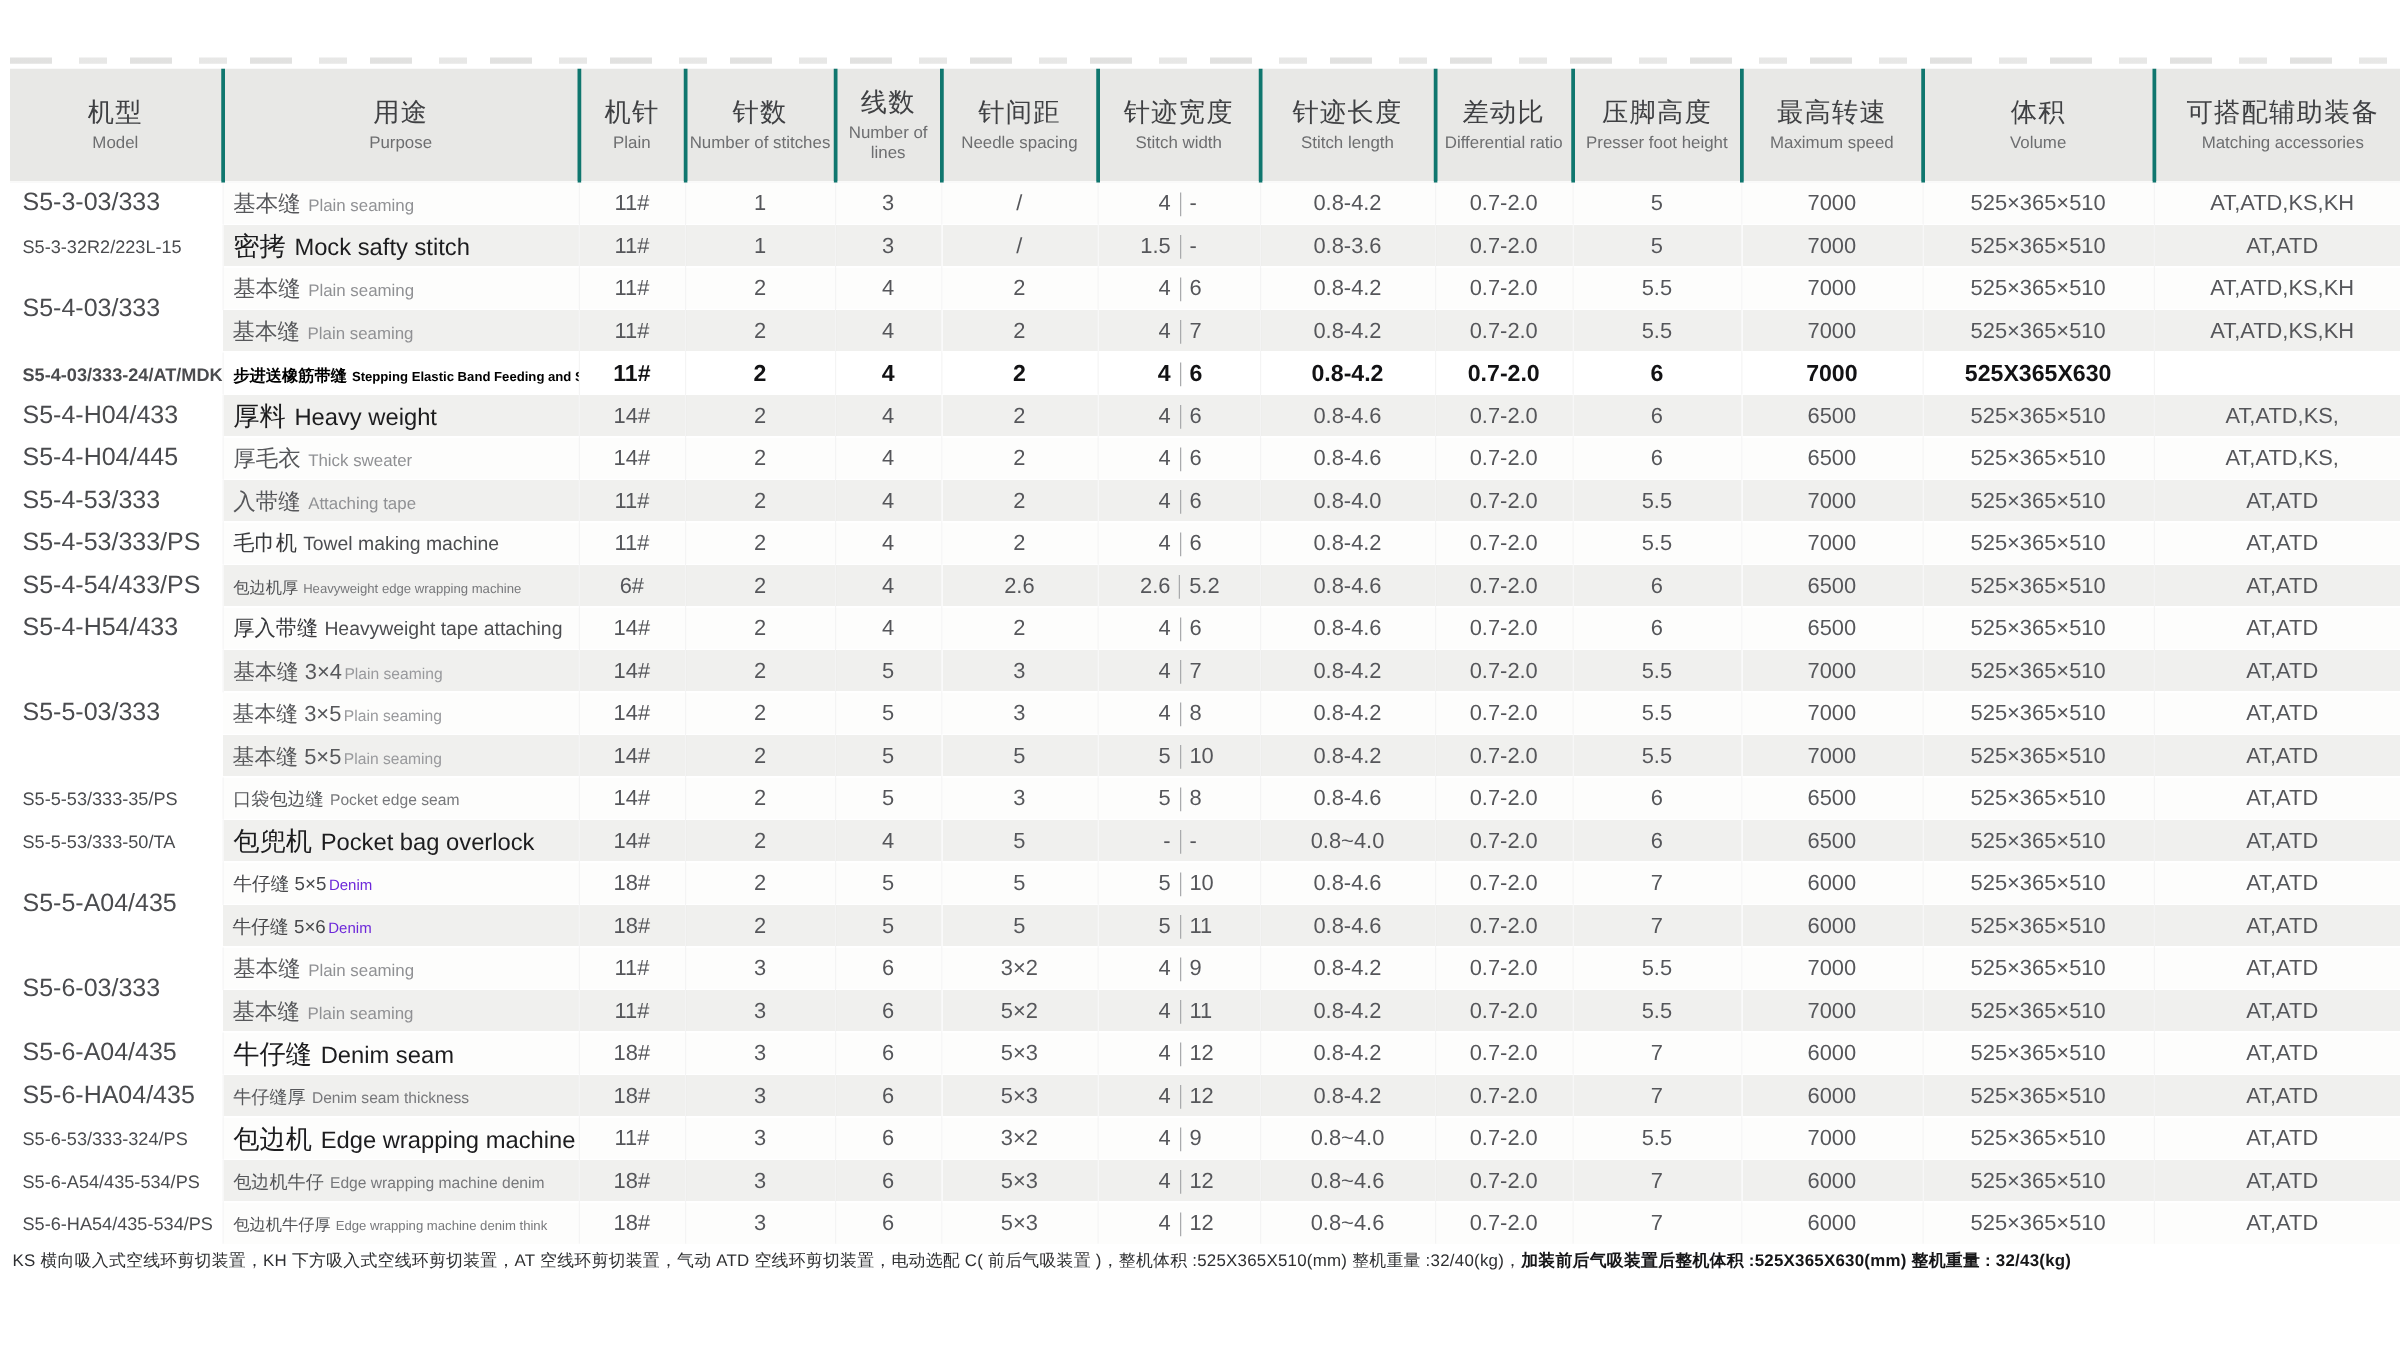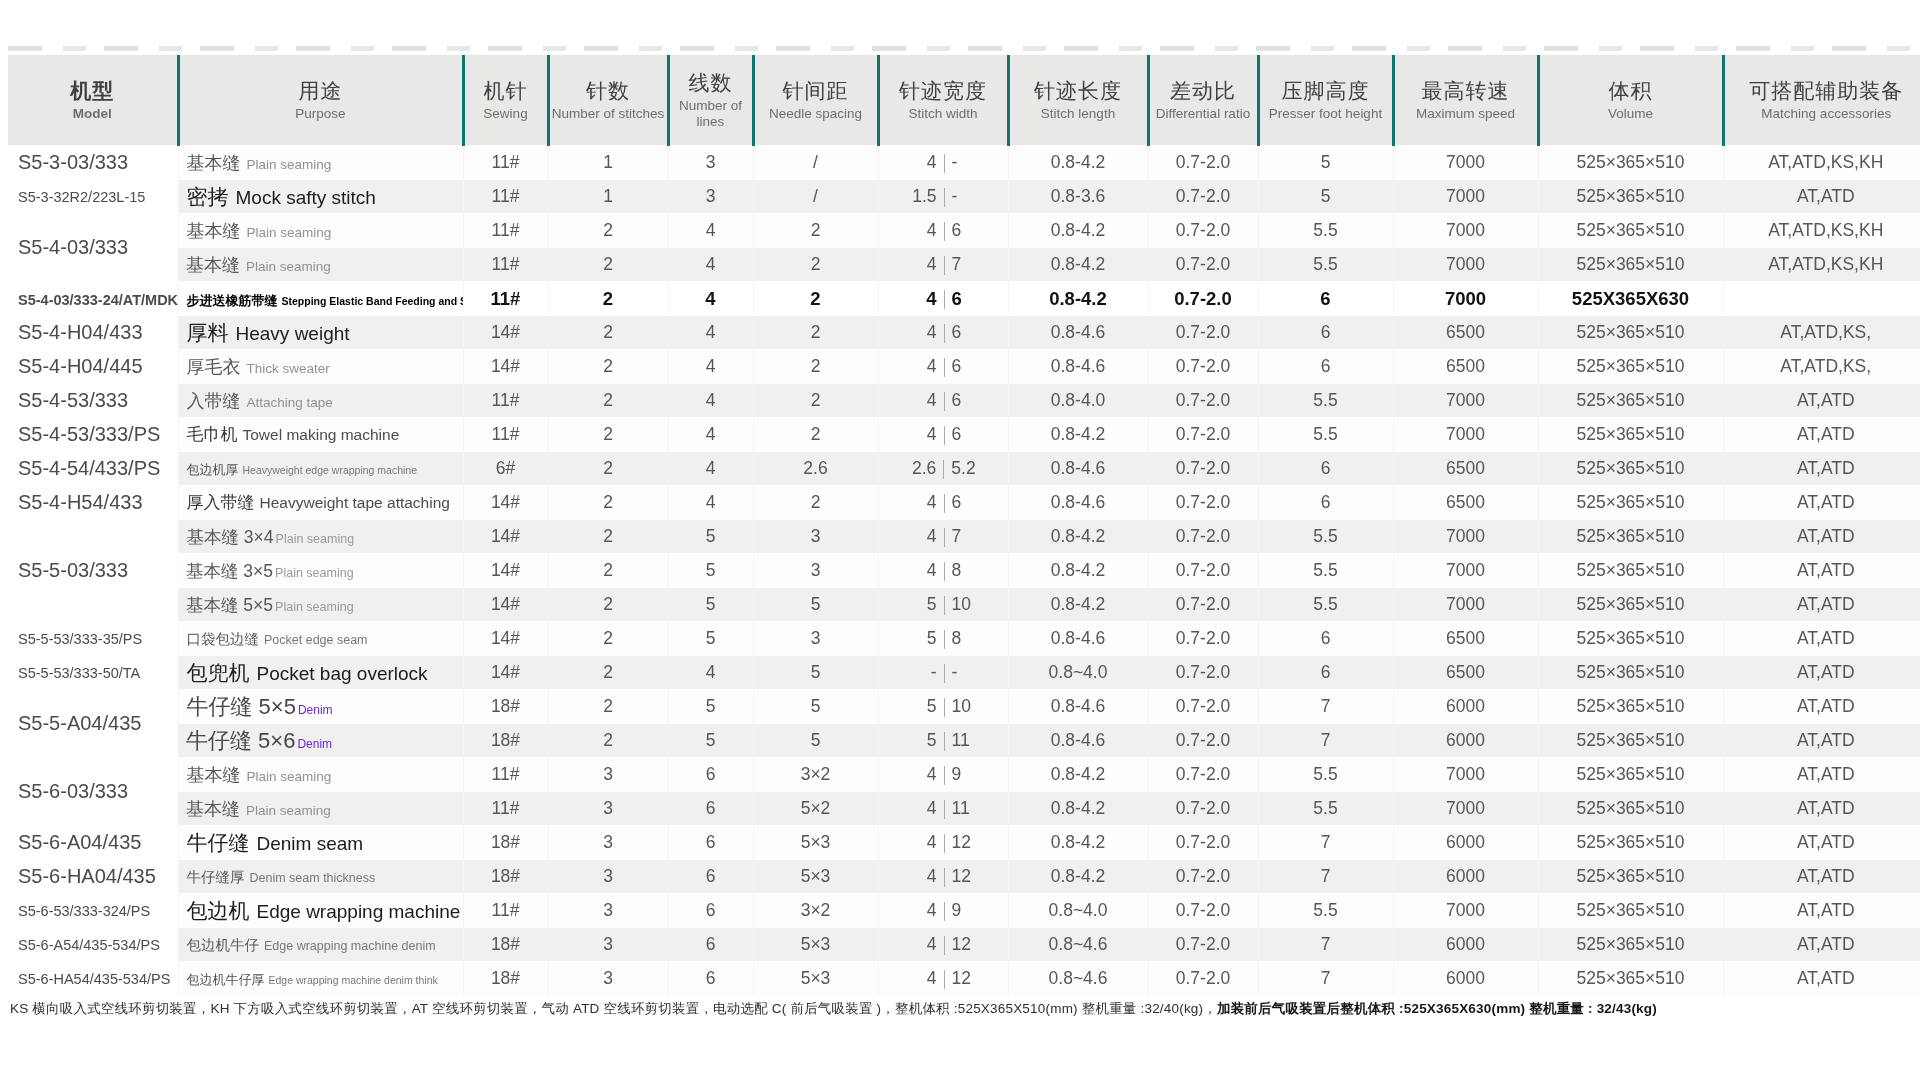--- a/index.html
+++ b/index.html
@@ -11,41 +11,41 @@
   .deco-dashes{
     position:absolute;top:46px;left:8px;right:10px;height:5px;opacity:.55;
     background:repeating-linear-gradient(90deg,#c9c9c7 0 34px,transparent 34px 55px,#d4d4d2 55px 78px,transparent 78px 96px);
   }
   .table-wrap{position:absolute;top:55px;left:8px;right:10px;}
   table{width:100%;border-collapse:collapse;table-layout:fixed;}
   thead th{
     background:#e8e8e6;height:90px;vertical-align:middle;text-align:center;
     font-weight:normal;padding:0 2px;border-left:3px solid #0f766e;
   }
-  thead th:first-child{border-left:none;font-weight:bold;}
+  thead th:first-child{border-left:none;}
   .h-zh{font-size:21px;color:#3f4043;letter-spacing:1px;line-height:1.15;}
   .h-en{font-size:13.5px;color:#6d6e70;margin-top:3px;line-height:1.12;}
   tbody td{
     height:33px;text-align:center;font-size:17.5px;color:#55565a;
     padding:0 2px;white-space:nowrap;overflow:hidden;
     border-top:1px solid #ffffff;border-left:1px solid rgba(0,0,0,0.045);
   }
   tbody td:first-child{border-left:none;}
   tr.shade td{background:#f0f0ee;}
   tr.plain td{background:#fdfdfc;}
   tr.bold-row td{background:#ffffff;color:#121214;font-weight:bold;font-size:18.5px;}
   td.model-cell{text-align:left;padding-left:10px;background:transparent !important;}
   .m-lg{font-size:20px;color:#4a4b4e;}
   .m-sm{font-size:14.5px;color:#4a4b4e;}
   td.purpose-cell{text-align:left;padding-left:8px;}
   .p-n  .pz{font-size:18px;color:#56575a;}   .p-n  .pe{font-size:13.5px;color:#909194;margin-left:6px;}
   .p-nx .pz{font-size:17.5px;color:#56575a;} .p-nx .pe{font-size:12.5px;color:#999a9d;margin-left:2px;}
   .p-s  .pz{font-size:21px;color:#1c1c1e;}   .p-s  .pe{font-size:19px;color:#1c1c1e;margin-left:7px;}
   .p-m  .pz{font-size:17px;color:#37383b;}   .p-m  .pe{font-size:15.5px;color:#4c4d50;margin-left:5px;margin-top:28px;}
-  .p-mx .pz{font-size:22px;color:#47484b;} .p-mx .pe{font-size:12px;color:#6d28d9;margin-left:2px;}
+  .p-mx .pz{font-size:15px;color:#47484b;} .p-mx .pe{font-size:12px;color:#6d28d9;margin-left:2px;}
   .p-sm .pz{font-size:14.5px;color:#56575a;} .p-sm .pe{font-size:12.5px;color:#77787b;margin-left:5px;margin-top:43px;}
   .p-xs .pz{font-size:13px;color:#515255;}   .p-xs .pe{font-size:10.5px;color:#77787b;margin-left:4px;}
   tr.bold-row .pz,tr.bold-row .pe{color:#000;}
   .wl{display:inline-block;min-width:26px;text-align:right;}
   .vd{display:inline-block;width:1px;height:19px;background:#a9aaac;margin:0 7px;vertical-align:middle;}
   .wr{display:inline-block;min-width:24px;text-align:left;}
   .footer-note{
     position:absolute;top:1000px;left:10px;right:4px;
     font-size:13.5px;color:#2e2f31;white-space:nowrap;letter-spacing:0.2px;
   }
@@ -78,21 +78,21 @@
           <th>
             <div class="h-zh">机型</div>
             <div class="h-en">Model</div>
           </th>
           <th>
             <div class="h-zh">用途</div>
             <div class="h-en">Purpose</div>
           </th>
           <th>
             <div class="h-zh">机针</div>
-            <div class="h-en">Sewing</div>
+            <div class="h-en">Plain</div>
           </th>
           <th>
             <div class="h-zh">针数</div>
             <div class="h-en">Number of stitches</div>
           </th>
           <th>
             <div class="h-zh">线数</div>
             <div class="h-en">Number of lines</div>
           </th>
           <th>

